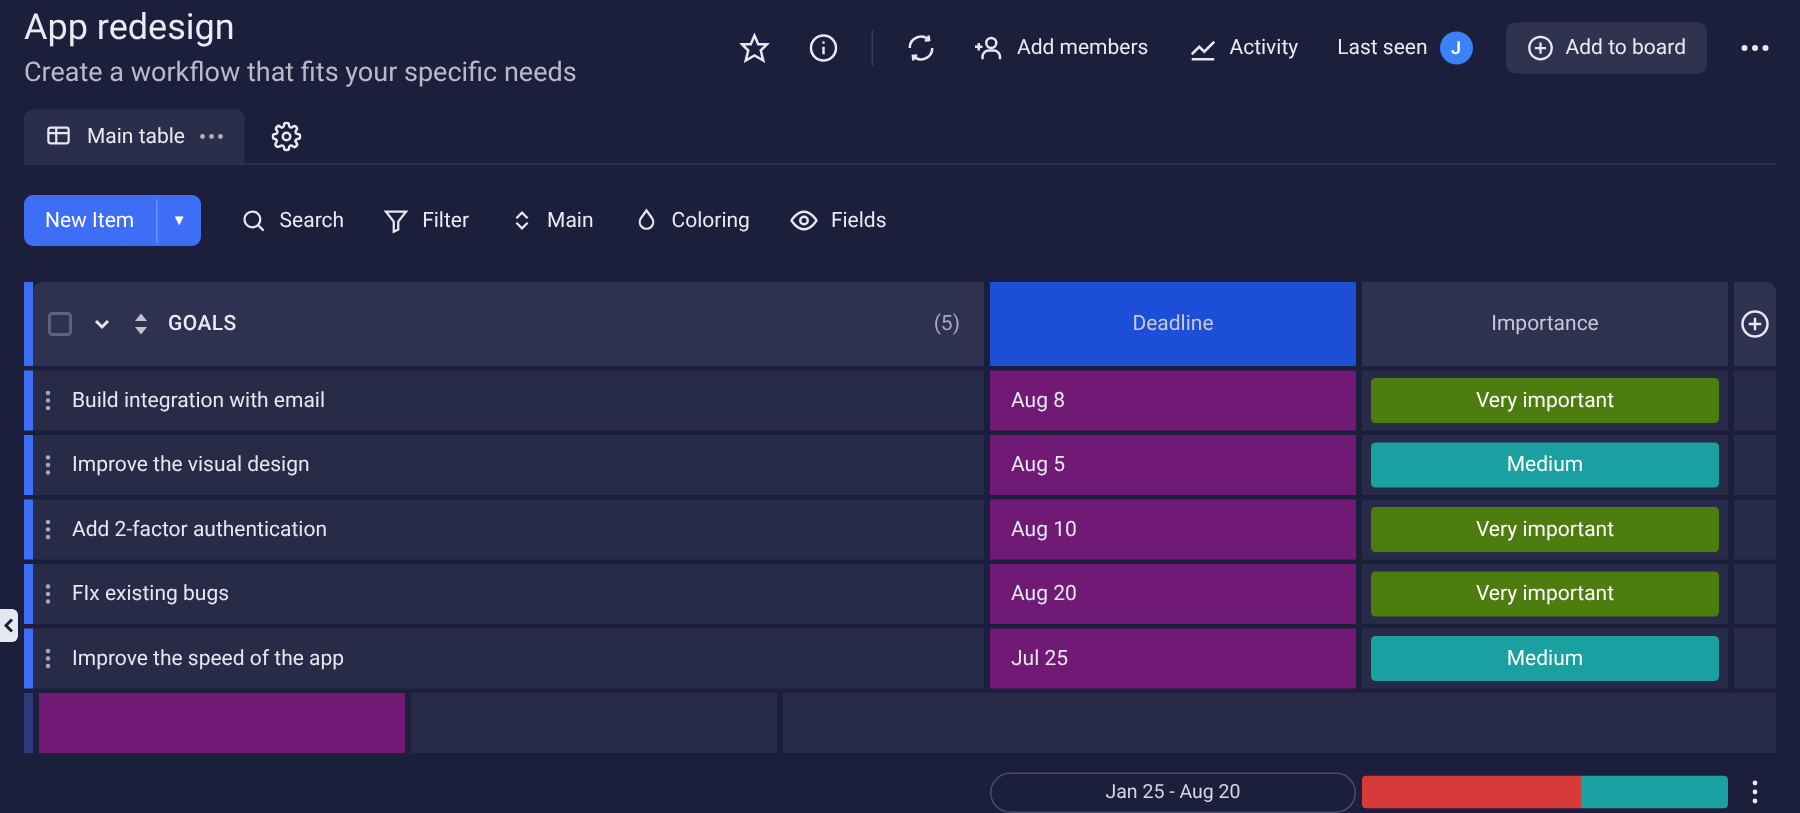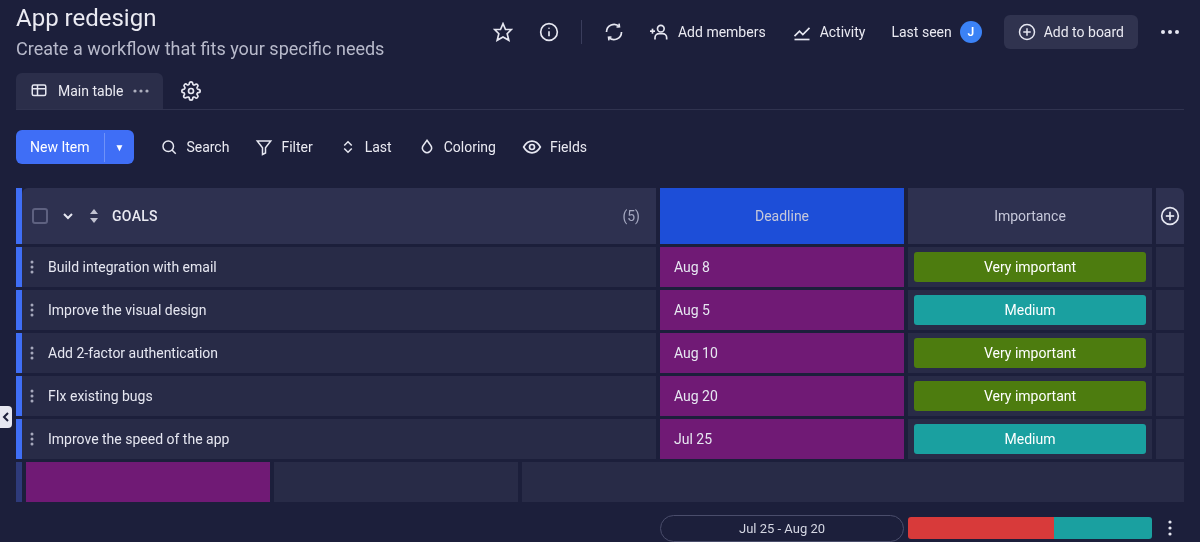--- a/index.html
+++ b/index.html
@@ -418,21 +418,21 @@
       <svg width="18" height="18" viewBox="0 0 24 24" fill="none" stroke="#e6e7f1" stroke-width="2">
           <polygon points="3 4 21 4 14 13 14 20 10 22 10 13"></polygon>
         </svg>
       <span>Filter</span>
     </div>
     <div class="tool">
       <svg width="18" height="18" viewBox="0 0 24 24" fill="none" stroke="#e6e7f1" stroke-width="2">
           <polyline points="7 10 12 5 17 10"></polyline>
           <polyline points="7 14 12 19 17 14"></polyline>
         </svg>
-      <span>Last</span>
+      <span>Main</span>
     </div>
     <div class="tool">
       <svg width="18" height="18" viewBox="0 0 24 24" fill="none" stroke="#e6e7f1" stroke-width="2">
           <path d="M12 3l5 7a6 6 0 1 1-10 0z"></path>
         </svg>
       <span>Coloring</span>
     </div>
     <div class="tool">
       <svg width="20" height="20" viewBox="0 0 24 24" fill="none" stroke="#e6e7f1" stroke-width="2">
           <path d="M2 12s4-7 10-7 10 7 10 7-4 7-10 7S2 12 2 12z"></path>
@@ -569,21 +569,21 @@
     <div class="row add-row">
       <div class="accent" style="background:#2e3a7a"></div>
       <div class="cell-deadline"></div>
       <div class="cell-importance"></div>
       <div class="cell-extra"></div>
     </div>
 
     <div class="summary">
       <div class="summary-spacer"></div>
       <div class="summary-deadline">
-        <div class="pill">Jul 25 - Aug 20</div>
+        <div class="pill">Jan 25 - Aug 20</div>
       </div>
       <div class="summary-importance">
         <div class="summary-bar">
           <div class="seg-red" id="seg-red" style="width: 60%;"></div>
           <div class="seg-teal" id="seg-teal" style="width: 40%;"></div>
         </div>
       </div>
       <div class="summary-menu">
         <svg width="4" height="16" viewBox="0 0 4 16" fill="#e6e7f1">
             <circle cx="2" cy="2" r="1.6"></circle>

